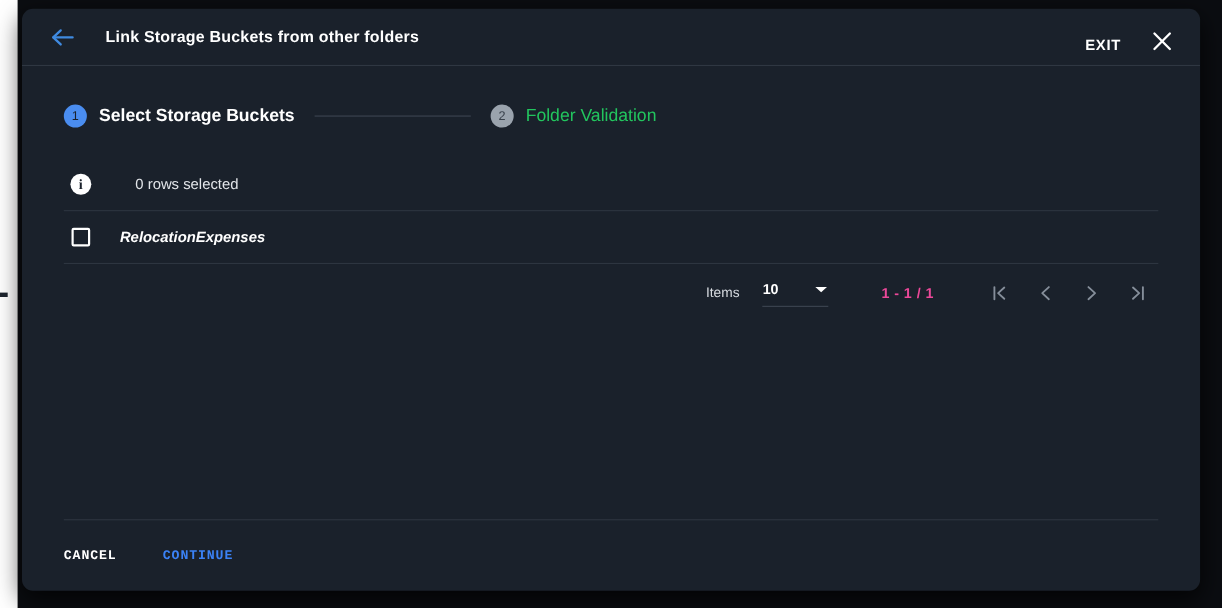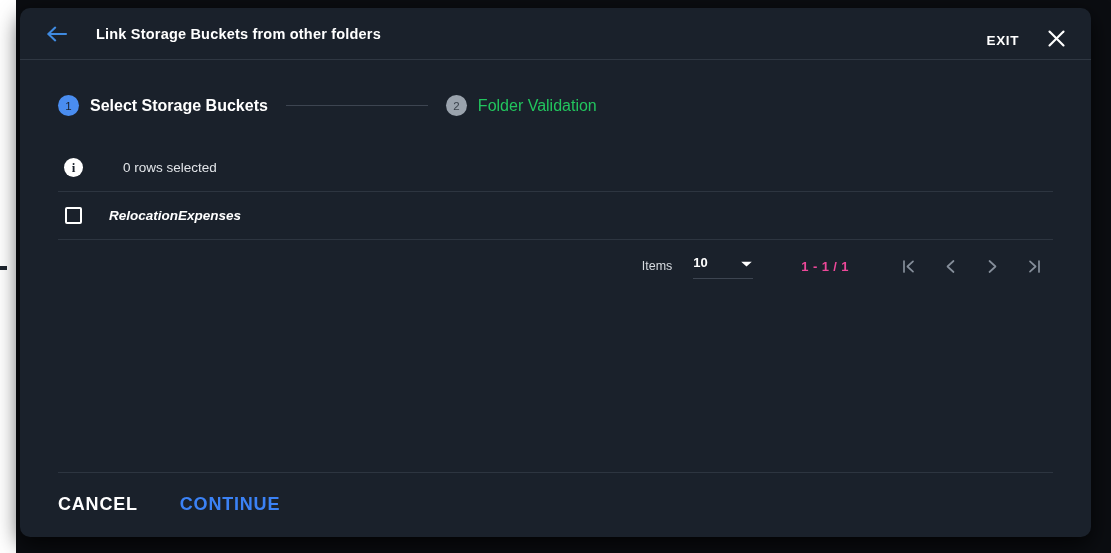--- a/index.html
+++ b/index.html
@@ -272,22 +272,22 @@
   .footer-divider {
     position: absolute;
     left: 38px; right: 38px;
     top: 0;
     height: 1px;
     background: #2d3540;
   }
   .btn-text {
     background: transparent;
     border: none;
-    font-family: Liberation Sans, sans-serif;
-    font-size: 18px;
+    font-family: Liberation Mono, monospace;
+    font-size: 12px;
     font-weight: bold;
     letter-spacing: 0.8px;
     cursor: pointer;
   }
   .btn-cancel { color: #ffffff; }
   .btn-continue { color: #3b82f6; cursor: default; }
 </style>
 </head>
 <body>
 

